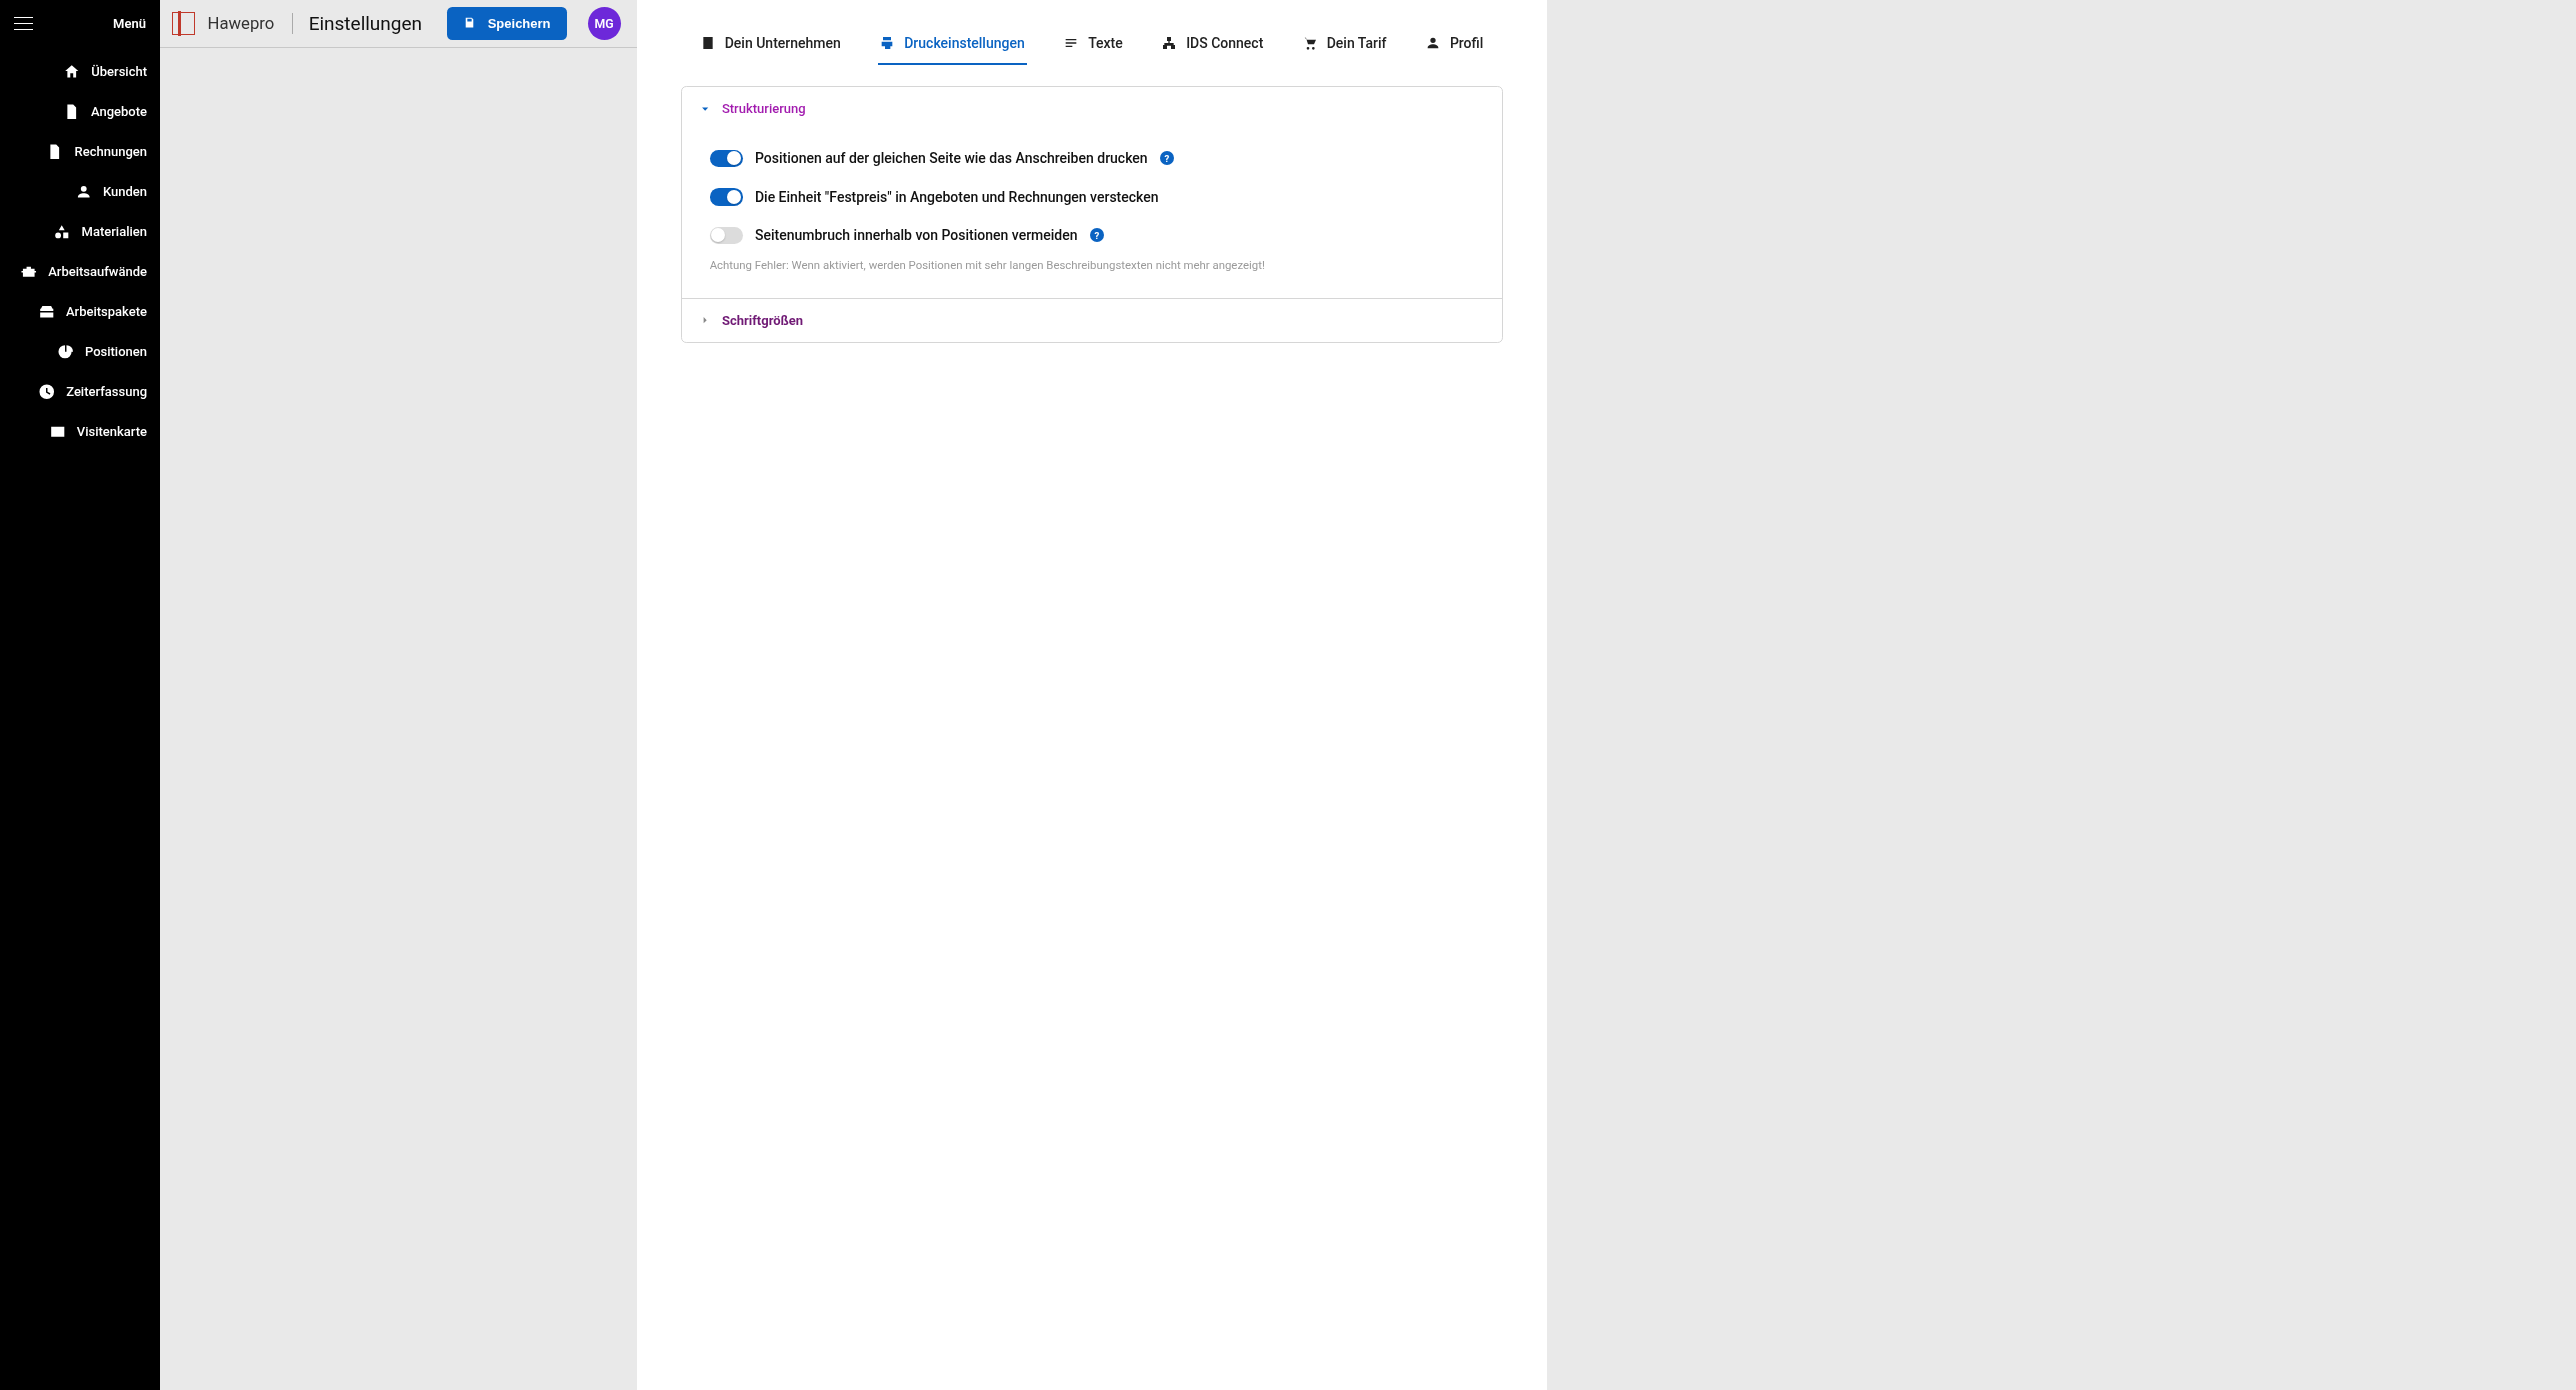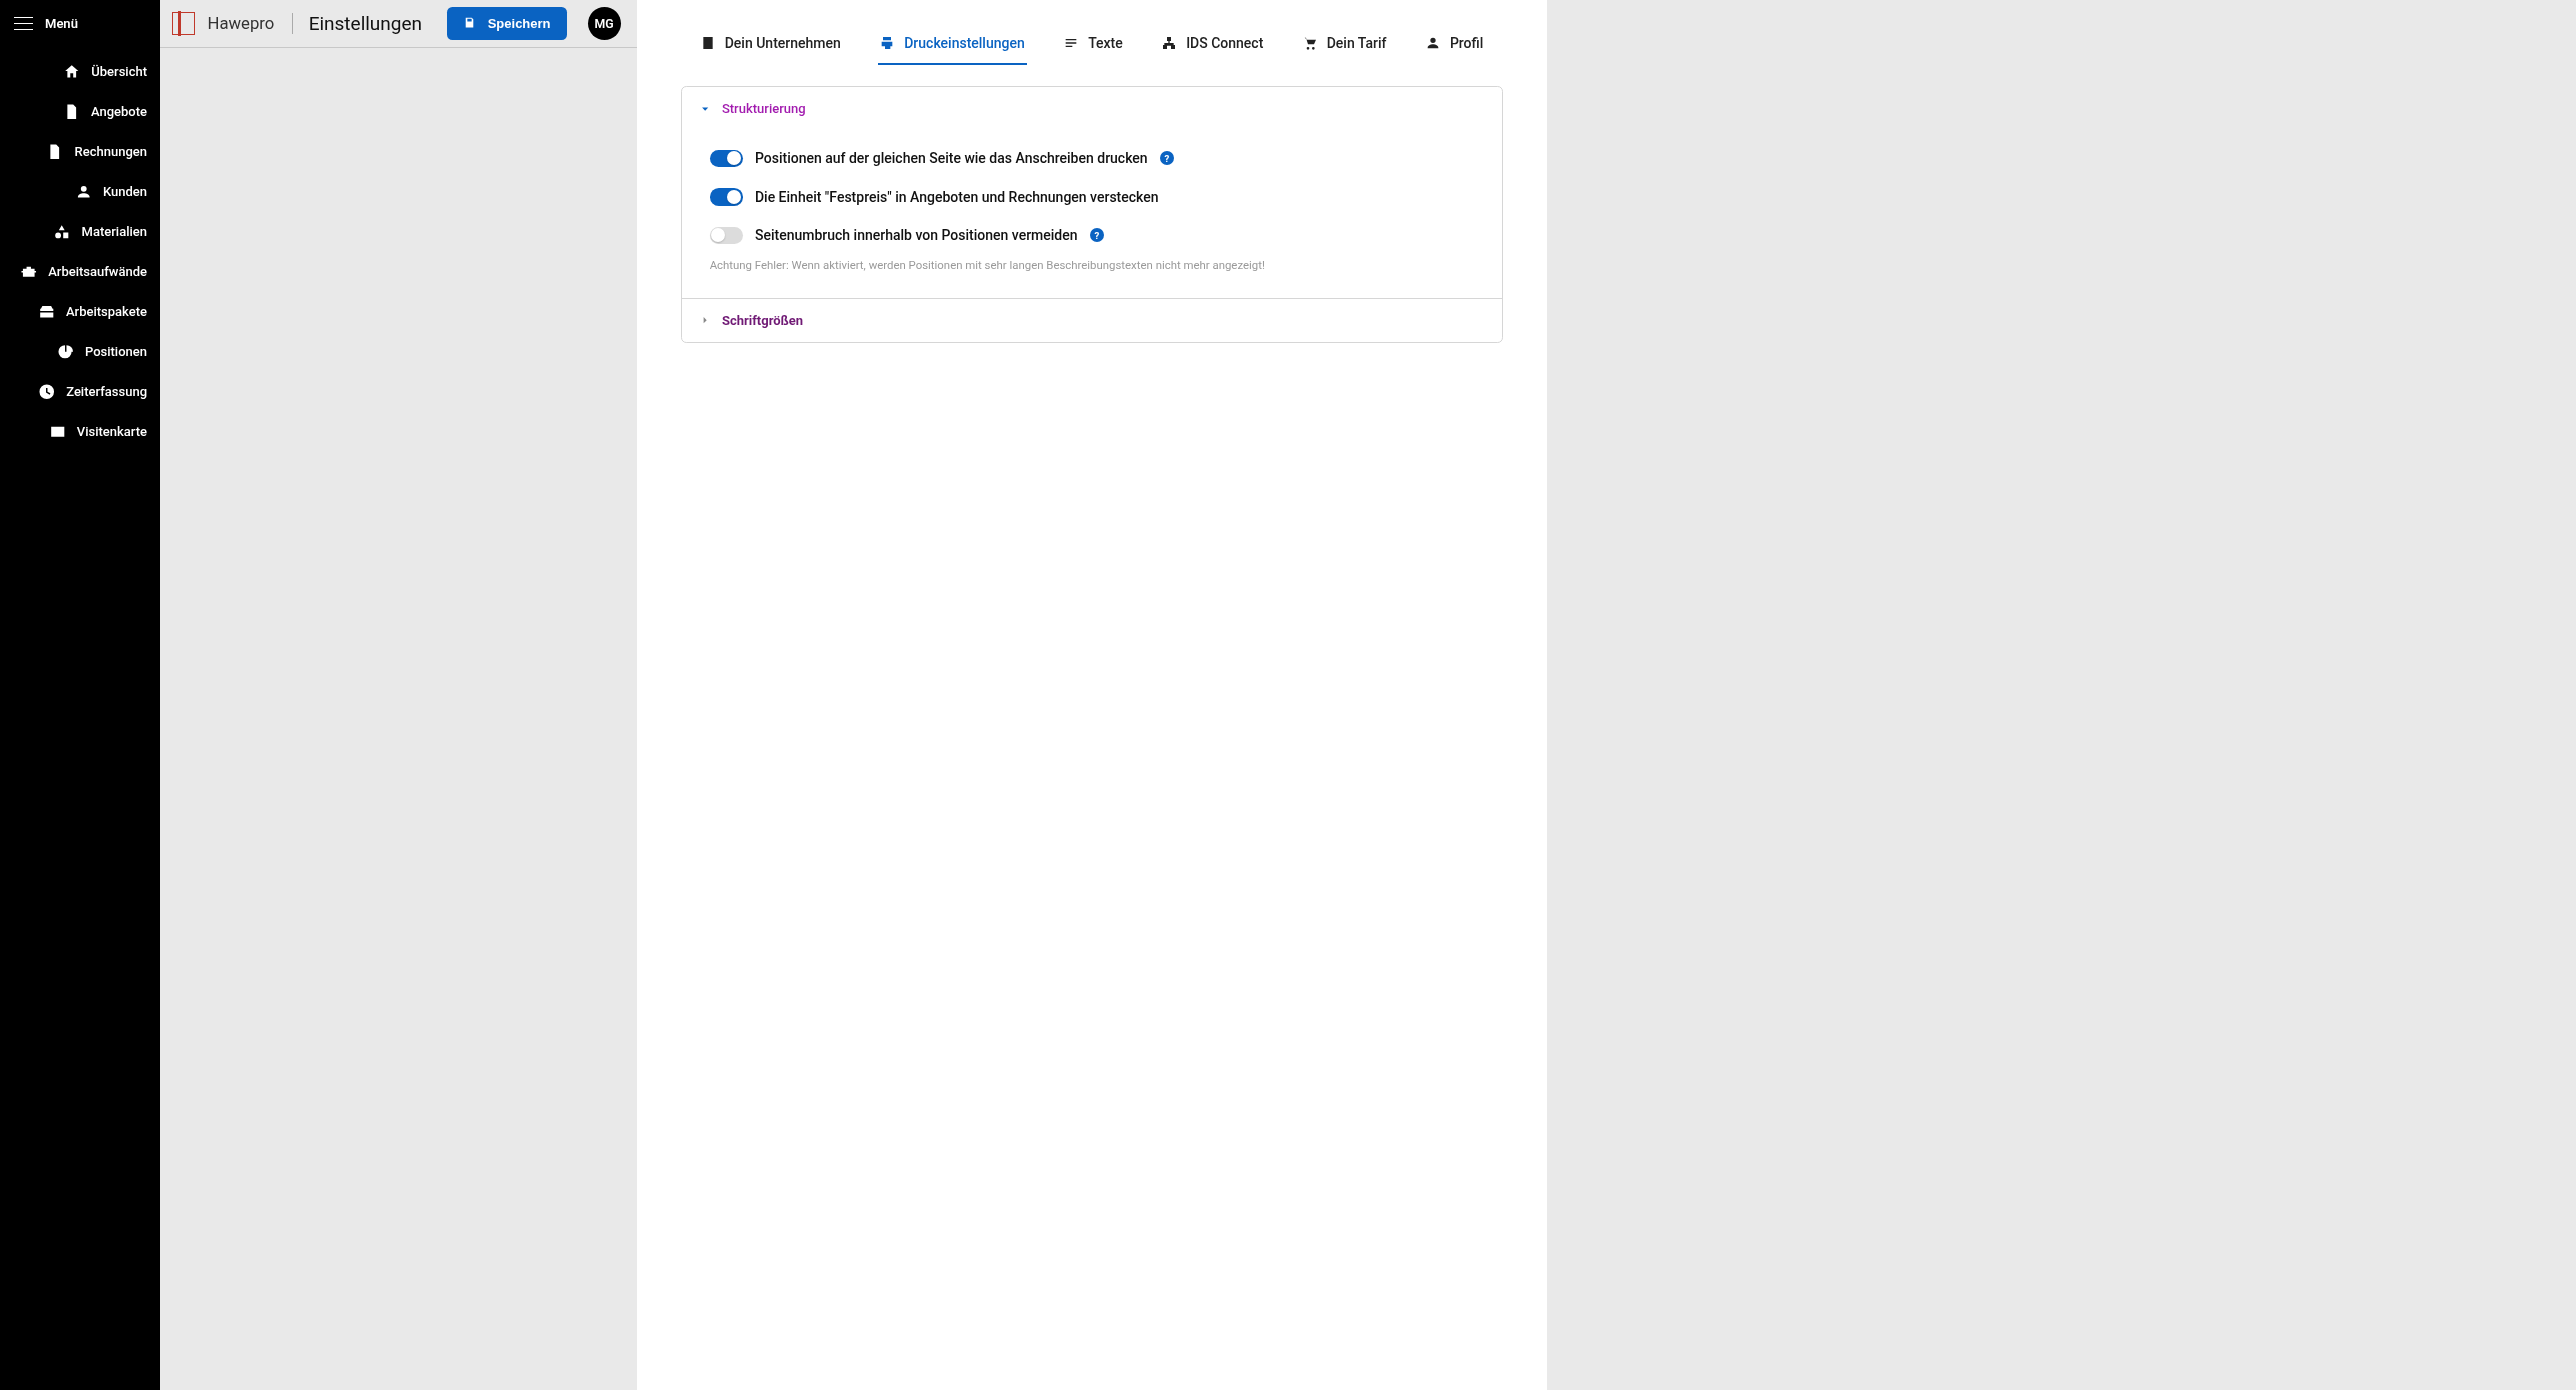--- a/index.html
+++ b/index.html
@@ -18,23 +18,24 @@
     background: #000;
     color: #fff;
     display: flex;
     flex-direction: column;
     flex-shrink: 0;
   }
   .sidebar-header {
     height: 48px;
     display: flex;
     align-items: center;
-    gap: 12px;
+    gap: 21px;
     padding: 0 14px;
     border-bottom: 0.9px solid #000;
+    justify-content: space-between;
   }
   .hamburger {
     width: 19px; height: 14px;
     display: flex; flex-direction: column; justify-content: space-between;
   }
   .hamburger span { display:block; height: 1.8px; background: #fff; }
   .menu-label { font-size: 13px; font-weight: 600; }
   .nav { padding-top: 3.5px; }
   .nav-item {
     display: flex; align-items: center;
@@ -84,21 +85,21 @@
     border-radius: 5.3px;
     height: 33px;
     padding: 0 16px;
     display: flex; align-items: center; gap: 12px;
     font-size: 13px; font-weight: 600;
     cursor: pointer;
   }
   .save-btn svg { width: 13px; height: 13px; fill: #fff; }
   .avatar {
     width: 33px; height: 33px; border-radius: 50%;
-    background: #000000; color: #fff;
+    background: #6d28d9; color: #fff;
     display:flex; align-items:center; justify-content:center;
     font-size: 12.3px; font-weight: 600;
     margin-left: 8.8px;
   }
 
   .content {
     background: #fff;
     flex: 0 0 auto;
     padding: 0 44px 35px 44px;
   }

